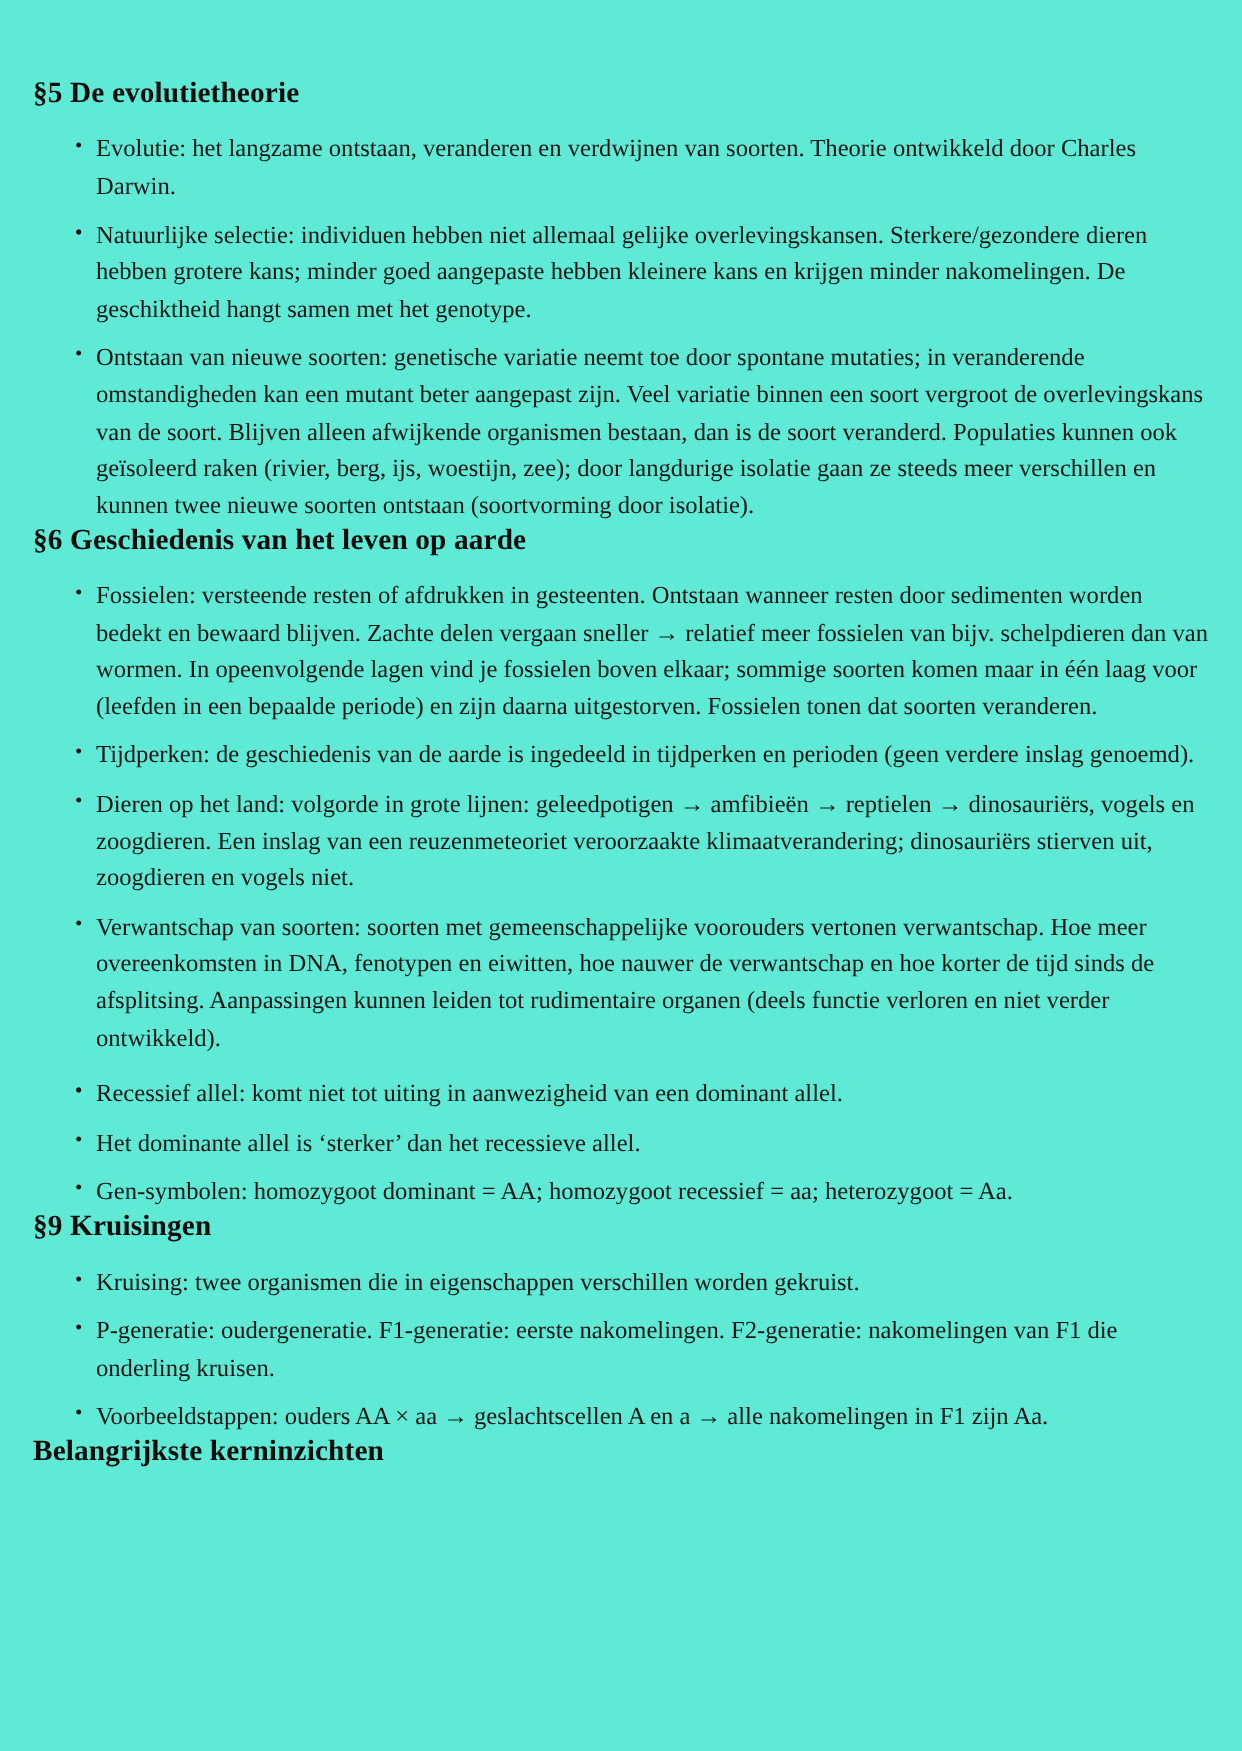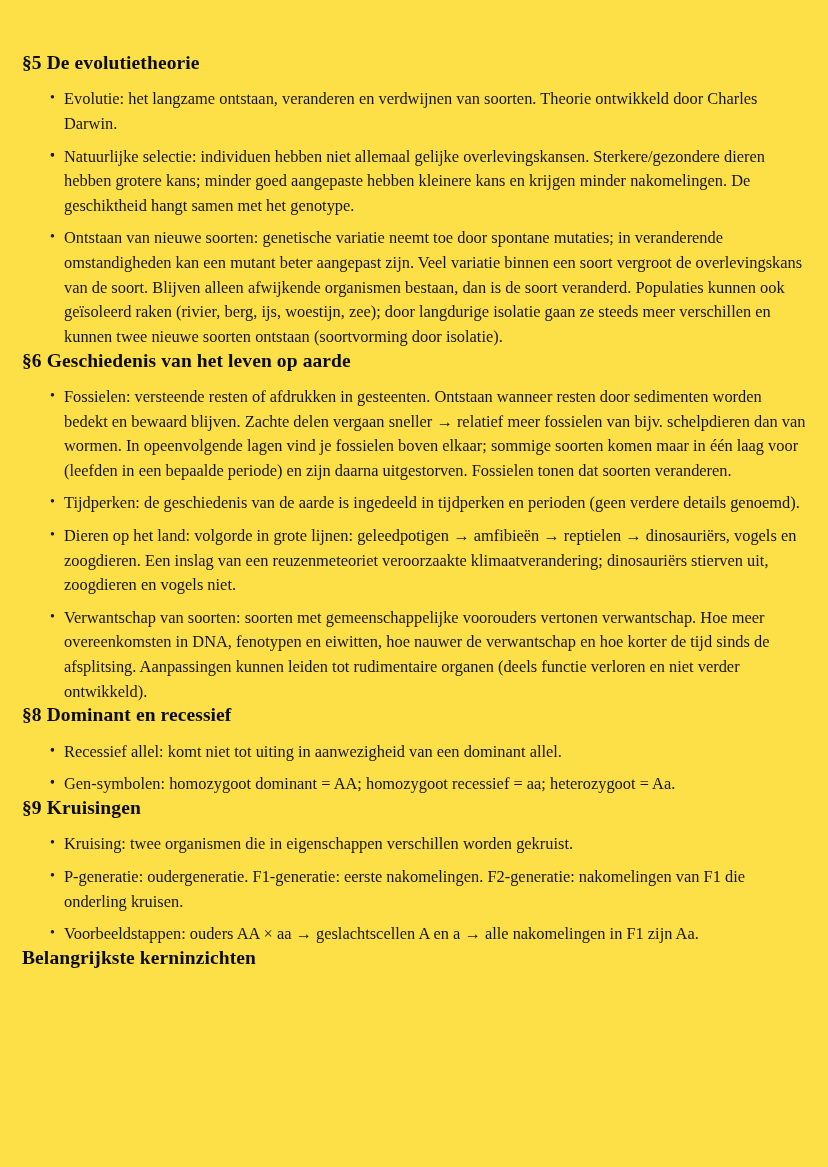--- a/index.html
+++ b/index.html
@@ -13,21 +13,21 @@
     height: 1167px;
     font-family: "Liberation Serif", "DejaVu Serif", serif;
     color: #111111;
     -webkit-font-smoothing: antialiased;
   }
   .page {
     box-sizing: border-box;
     width: 828px;
     height: 1167px;
     padding: 52px 22px 0 22px;
-    background: #fde047;
+    background: #5eead4;
     position: relative;
   }
   h2.section-heading {
     font-family: "Liberation Serif", "DejaVu Serif", serif;
     font-weight: bold;
     font-size: 19.5px;
     line-height: 1.15;
     margin: 0;
     padding: 0;
     color: #0c0c0c;
@@ -97,46 +97,45 @@
   </div>
 
   <div class="section">
     <h2 class="section-heading">§6 Geschiedenis van het leven op aarde</h2>
     <ul class="bullets">
   <li>
     <span class="bullet-dot">•</span><span class="li-text">Fossielen: versteende resten of afdrukken in gesteenten. Ontstaan wanneer resten door sedimenten worden bedekt en bewaard blijven. Zachte delen vergaan sneller → relatief meer fossielen van bijv. schelpdieren dan van wormen. In opeenvolgende lagen vind je fossielen boven elkaar; sommige soorten komen maar in één laag voor (leefden in een bepaalde periode) en zijn daarna uitgestorven. Fossielen tonen dat soorten veranderen.</span>
   </li>
 
   <li>
-    <span class="bullet-dot">•</span><span class="li-text">Tijdperken: de geschiedenis van de aarde is ingedeeld in tijdperken en perioden (geen verdere details genoemd).</span>
+    <span class="bullet-dot">•</span><span class="li-text">Tijdperken: de geschiedenis van de aarde is ingedeeld in tijdperken en perioden (geen verdere inslag genoemd).</span>
   </li>
 
   <li>
     <span class="bullet-dot">•</span><span class="li-text">Dieren op het land: volgorde in grote lijnen: geleedpotigen → amfibieën → reptielen → dinosauriërs, vogels en zoogdieren. Een inslag van een reuzenmeteoriet veroorzaakte klimaatverandering; dinosauriërs stierven uit, zoogdieren en vogels niet.</span>
   </li>
 
   <li>
     <span class="bullet-dot">•</span><span class="li-text">Verwantschap van soorten: soorten met gemeenschappelijke voorouders vertonen verwantschap. Hoe meer overeenkomsten in DNA, fenotypen en eiwitten, hoe nauwer de verwantschap en hoe korter de tijd sinds de afsplitsing. Aanpassingen kunnen leiden tot rudimentaire organen (deels functie verloren en niet verder ontwikkeld).</span>
   </li>
 </ul>
   </div>
 
   <div class="section">
-    <h2 class="section-heading">§8 Dominant en recessief</h2>
     <ul class="bullets">
   <li>
     <span class="bullet-dot">•</span>
   </li>
 
   <li>
     <span class="bullet-dot">•</span><span class="li-text">Recessief allel: komt niet tot uiting in aanwezigheid van een dominant allel.</span>
   </li>
 
   <li>
-    <span class="bullet-dot">•</span>
+    <span class="bullet-dot">•</span><span class="li-text">Het dominante allel is ‘sterker’ dan het recessieve allel.</span>
   </li>
 
   <li>
     <span class="bullet-dot">•</span><span class="li-text">Gen-symbolen: homozygoot dominant = AA; homozygoot recessief = aa; heterozygoot = Aa.</span>
   </li>
 </ul>
   </div>
 
   <div class="section">
     <h2 class="section-heading">§9 Kruisingen</h2>

